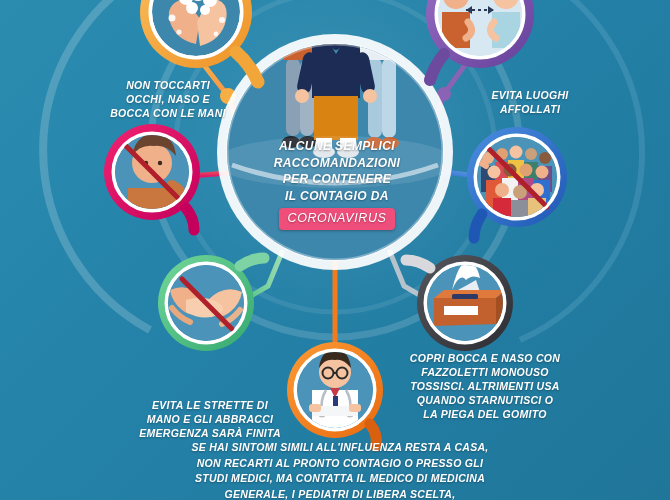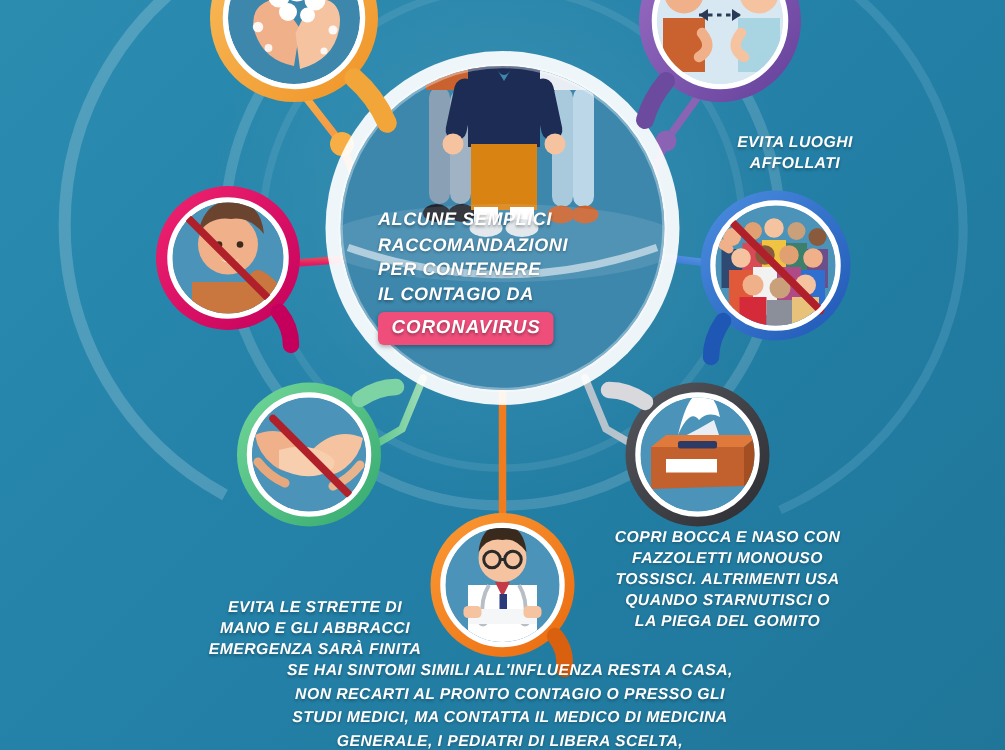--- a/index.html
+++ b/index.html
@@ -19,25 +19,25 @@
     text-shadow:0 1px 2px rgba(0,0,0,.30);}
   .label.white{color:#ffffff;}
 
   #lbl-hands{left:78px;top:78px;width:180px;}
   #lbl-crowd{left:440px;top:88px;width:180px;}
   #lbl-shake{left:110px;top:351px;width:200px;margin-top:47px;}
   #lbl-cover{left:385px;top:351px;width:200px;}
   #lbl-bottom{left:160px;top:440px;width:360px;font-size:10.5px;line-height:15.5px;}
 
   
-  #center-text{position:absolute;left:252px;top:138px;width:170px;
+  #center-text{position:absolute;left:252px;top:138px;width:170px;text-align:center;
     color:#ffffff;font-weight:bold;font-style:italic;font-size:12px;line-height:16.5px;
     letter-spacing:.4px;text-shadow:0 1px 2px rgba(0,0,0,.35);}
   #corona-badge{display:inline-block;margin-top:4px;padding:2px 9px 3px 9px;border-radius:4px;
-    background:#ef4e7b;color:#ffffff;font-size:12.5px;font-weight:bold;font-style:italic;
+    background:#ef4e7b;color:#ffffff;font-size:12.5px;font-weight:normal;font-style:italic;
     letter-spacing:.6px;box-shadow:0 1px 3px rgba(0,0,0,.3);}
   .nb{white-space:nowrap;text-align:center;}
 </style>
 </head>
 <body>
 
 <div id="stage">
 
   <div class="bg-glow"></div>
 
@@ -365,20 +365,25 @@
   </svg>
 
   <div id="center-text">
     <div>ALCUNE SEMPLICI</div>
     <div>RACCOMANDAZIONI</div>
     <div>PER CONTENERE</div>
     <div>IL CONTAGIO DA</div>
     <span id="corona-badge">CORONAVIRUS</span>
   </div>
 
+  <div class="label white" id="lbl-hands">
+    <div>NON TOCCARTI</div>
+    <div>OCCHI, NASO E</div>
+    <div>BOCCA CON LE MANI</div>
+  </div>
 
   <div class="label white" id="lbl-crowd">
     <div>EVITA LUOGHI</div>
     <div>AFFOLLATI</div>
   </div>
 
   <div class="label white" id="lbl-shake">
     <div>EVITA LE STRETTE DI</div>
     <div>MANO E GLI ABBRACCI</div>
     <div>EMERGENZA SARÀ FINITA</div>

